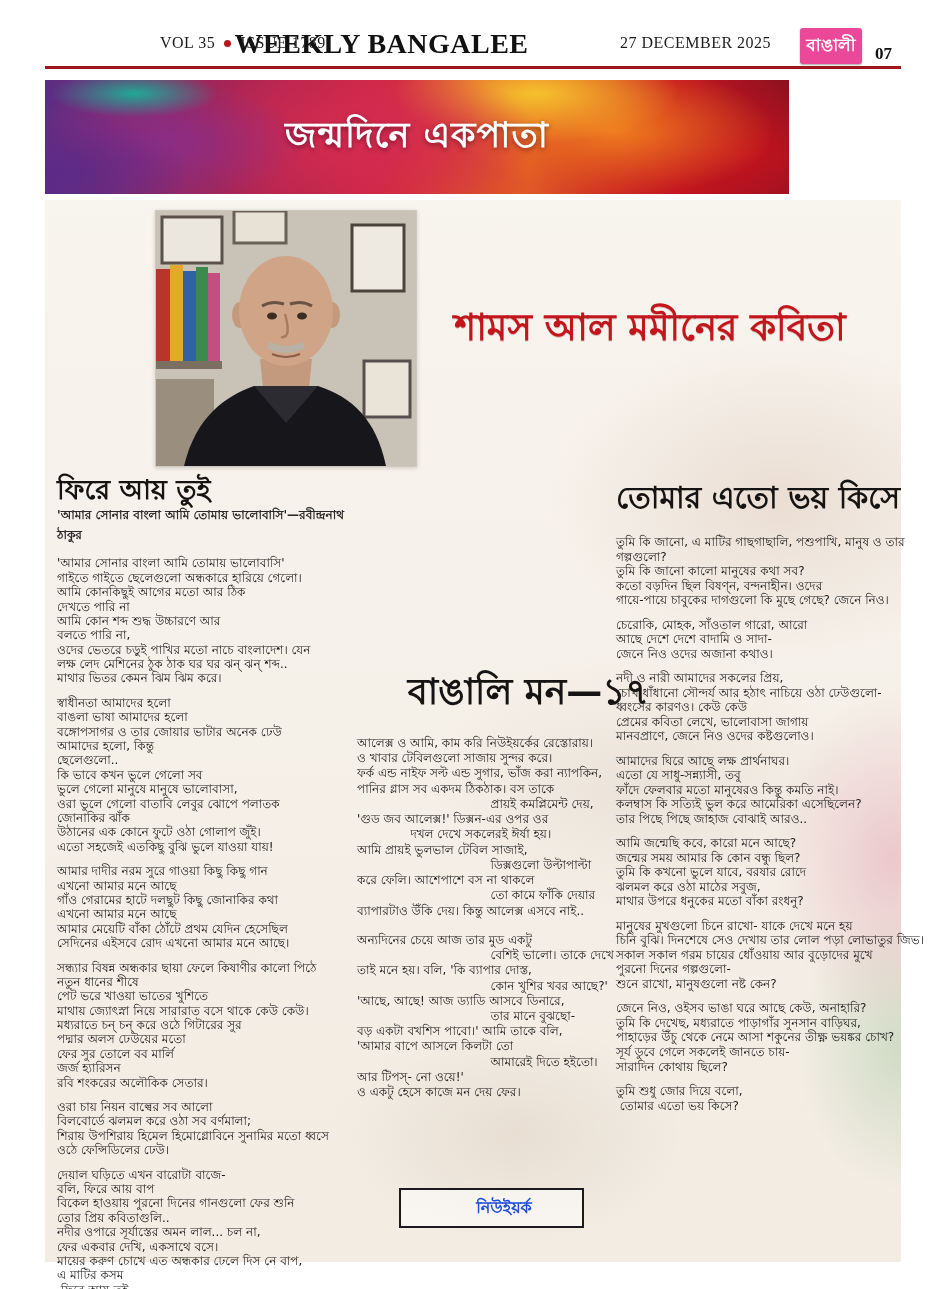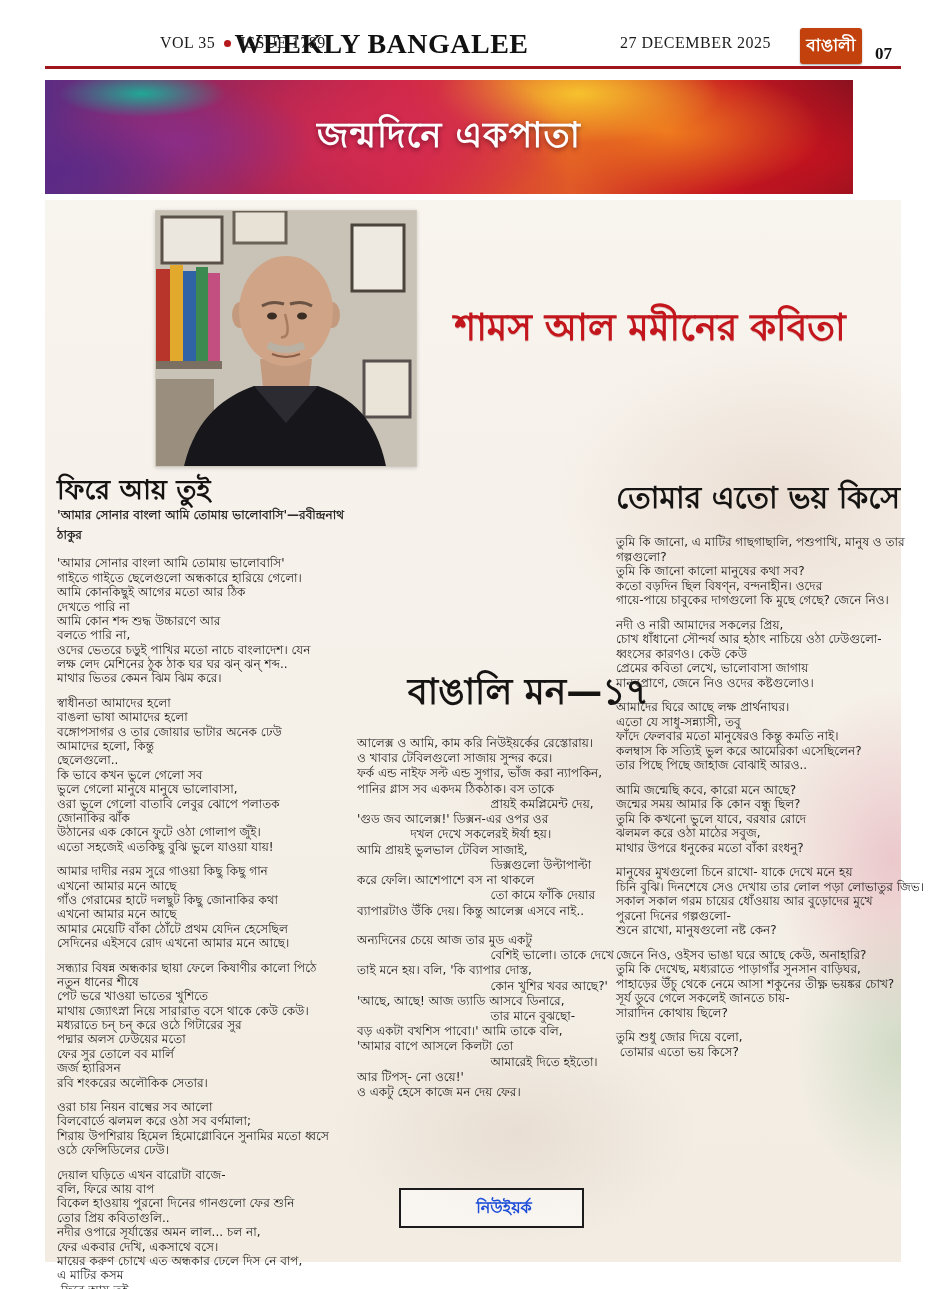--- a/index.html
+++ b/index.html
@@ -5,28 +5,28 @@
   html,body{margin:0;padding:0;background:#fff;}
   body{width:945px;height:1289px;position:relative;font-family:"Liberation Serif",serif;overflow:hidden;}
   .abs{position:absolute;}
 
   
   .header-row{left:0;top:28px;width:945px;height:38px;}
   .vol-issue{left:160px;top:6px;font-size:16px;letter-spacing:.5px;color:#1c1c1c;white-space:nowrap;}
   .red-dot{display:inline-block;width:7px;height:7px;border-radius:50%;background:#b5181d;margin:0 9px 1px 9px;vertical-align:middle;}
   .masthead{left:0;top:0;width:763px;text-align:center;font-size:28px;font-weight:bold;letter-spacing:.5px;color:#111;}
   .issue-date{left:620px;top:6px;font-size:16px;letter-spacing:.5px;color:#1c1c1c;white-space:nowrap;}
-  .logo-box{left:800px;top:0px;width:62px;height:36px;background:#c2410c;border-radius:3px;color:#fff;
+  .logo-box{left:800px;top:0px;width:62px;height:36px;background:#ec4899;border-radius:3px;color:#fff;
     display:flex;align-items:center;justify-content:center;font-weight:bold;font-size:17px;
     font-family:"DejaVu Sans",sans-serif;box-shadow:0 1px 2px rgba(0,0,0,.35);}
   .page-num{left:875px;top:16px;font-size:17px;font-weight:bold;color:#111;}
   .header-rule{left:45px;top:66px;width:856px;height:3px;background:#9e151b;}
 
   
-  .banner{left:45px;top:80px;width:808px;height:114px;
+  .banner{left:45px;top:80px;width:744px;height:114px;
     background:
       radial-gradient(ellipse 120px 34px at 12% 12%, #20a895 0%, rgba(32,168,149,0) 70%),
       radial-gradient(ellipse 200px 90px at 2% 80%, #5c2a86 0%, rgba(92,42,134,0) 65%),
       radial-gradient(ellipse 230px 100px at 16% 55%, #8c2d86 0%, rgba(140,45,134,0) 62%),
       radial-gradient(ellipse 280px 120px at 42% 50%, #d42b52 0%, rgba(212,43,82,0) 65%),
       radial-gradient(ellipse 230px 80px at 66% 12%, #f6c22d 0%, rgba(246,194,45,0) 62%),
       radial-gradient(ellipse 260px 110px at 77% 45%, #ef7b1e 0%, rgba(239,123,30,0) 60%),
       radial-gradient(ellipse 300px 130px at 93% 65%, #c3131f 0%, rgba(195,19,31,0) 72%),
       linear-gradient(90deg,#5c2d84,#a82555 25%,#d02844 45%,#e05a27 65%,#c41722 85%,#7e1020);
     display:flex;align-items:center;justify-content:center;}
@@ -214,20 +214,23 @@
     </div>
 </div>
 
 <div class="abs col-right poem">
   <div class="poem-title">তোমার এতো ভয় কিসে</div>
   <div>
       <div class="stanza">তুমি কি জানো, এ মাটির গাছগাছালি, পশুপাখি, মানুষ ও তার গল্পগুলো?
 তুমি কি জানো কালো মানুষের কথা সব?
 কতো বড়দিন ছিল বিষণ্ন, বন্দনাহীন। ওদের
 গায়ে-পায়ে চাবুকের দাগগুলো কি মুছে গেছে? জেনে নিও।</div>
+      <div class="stanza">চেরোকি, মোহক, সাঁওতাল গারো, আরো
+আছে দেশে দেশে বাদামি ও সাদা-
+জেনে নিও ওদের অজানা কথাও।</div>
       <div class="stanza">নদী ও নারী আমাদের সকলের প্রিয়,
 চোখ ধাঁধানো সৌন্দর্য আর হঠাৎ নাচিয়ে ওঠা ঢেউগুলো-
 ধ্বংসের কারণও। কেউ কেউ
 প্রেমের কবিতা লেখে, ভালোবাসা জাগায়
 মানবপ্রাণে, জেনে নিও ওদের কষ্টগুলোও।</div>
       <div class="stanza">আমাদের ঘিরে আছে লক্ষ প্রার্থনাঘর।
 এতো যে সাধু-সন্ন্যাসী, তবু
 ফাঁদে ফেলবার মতো মানুষেরও কিন্তু কমতি নাই।
 কলম্বাস কি সত্যিই ভুল করে আমেরিকা এসেছিলেন?
 তার পিছে পিছে জাহাজ বোঝাই আরও..</div>

